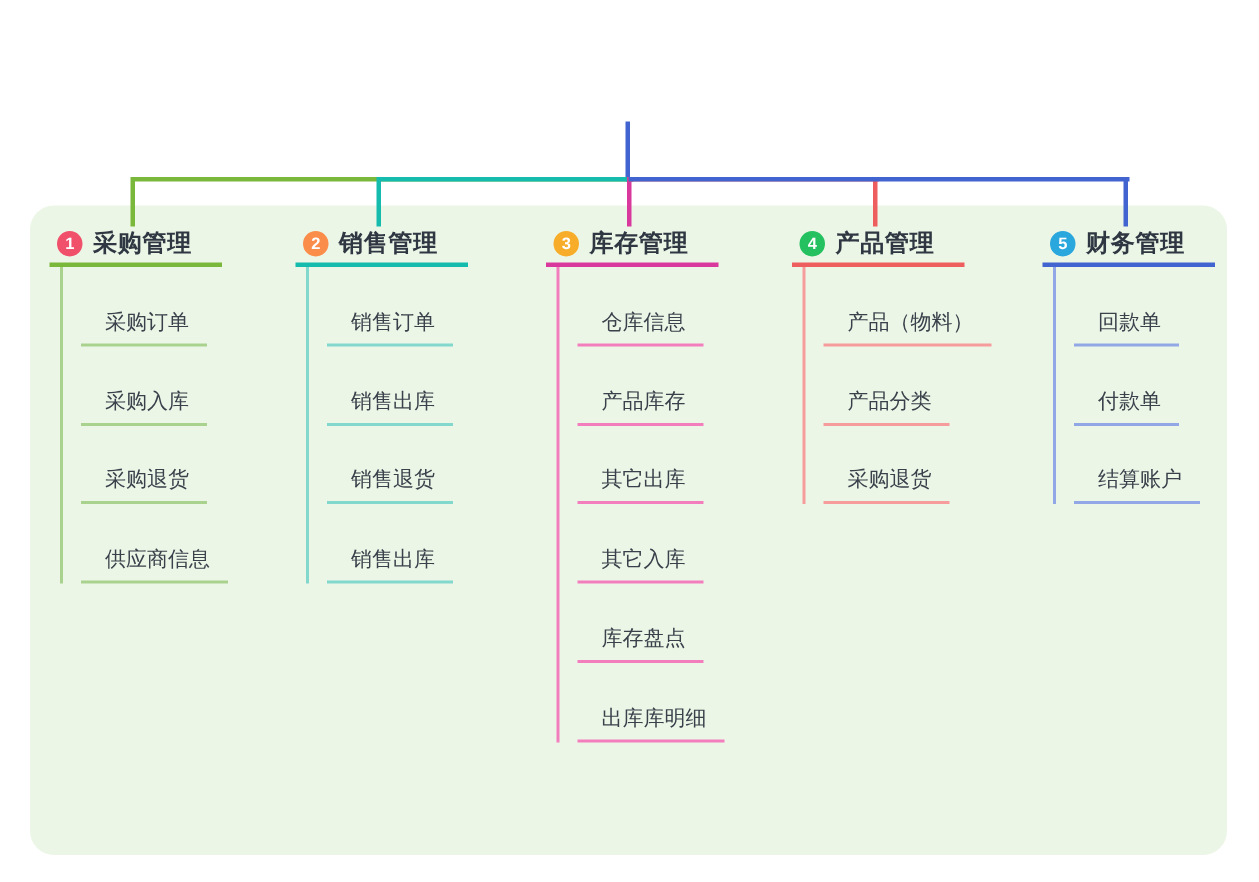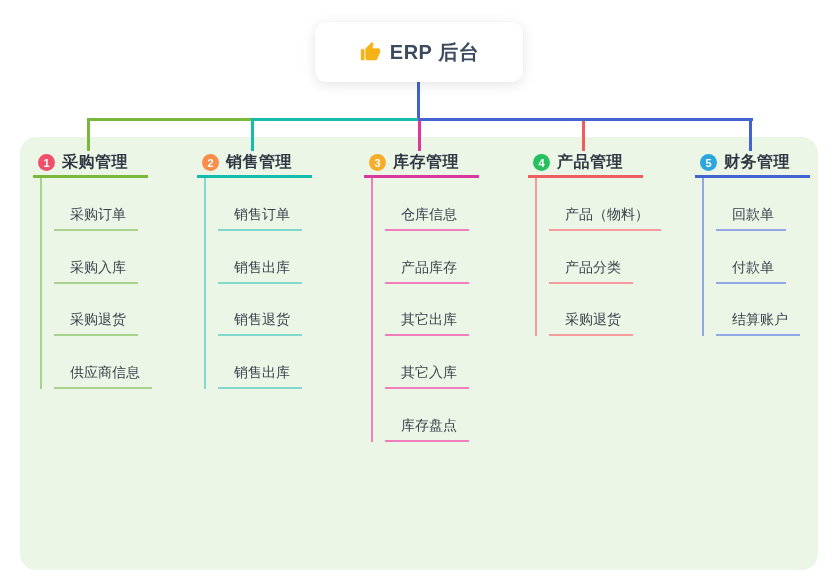--- a/index.html
+++ b/index.html
@@ -39,26 +39,20 @@
       <div class="conn" style="left: 252px; top: 118px; width: 170px; height: 3px; background: rgb(21, 188, 174);"></div>
       <div class="conn" style="left: 251px; top: 118px; width: 3px; height: 33px; background: rgb(21, 188, 174);"></div>
       <div class="conn" style="left: 419px; top: 118px; width: 3px; height: 3px; background: rgb(217, 57, 157);"></div>
       <div class="conn" style="left: 418px; top: 118px; width: 3px; height: 33px; background: rgb(217, 57, 157);"></div>
       <div class="conn" style="left: 419px; top: 118px; width: 167px; height: 3px; background: rgb(239, 94, 94);"></div>
       <div class="conn" style="left: 582px; top: 118px; width: 3px; height: 33px; background: rgb(239, 94, 94);"></div>
       <div class="conn" style="left: 419px; top: 118px; width: 334px; height: 3px; background: rgb(65, 100, 208);"></div>
       <div class="conn" style="left: 749px; top: 118px; width: 3px; height: 33px; background: rgb(65, 100, 208);"></div>
     </div>
 
-  <div id="root-card">
-    <svg id="thumb" width="22" height="22" viewBox="0 0 24 24" style="fill: rgb(245, 179, 23);">
-      <path d="M2 21h4V9H2v12zm21-11c0-1.1-.9-2-2-2h-6.31l.95-4.57.03-.32c0-.41-.17-.79-.44-1.06L14.17 1 7.59 7.59C7.22 7.95 7 8.45 7 9v10c0 1.1.9 2 2 2h9c.83 0 1.54-.5 1.84-1.22l3.02-7.05c.09-.23.14-.47.14-.73v-2z"></path>
-    </svg>
-    <span id="root-title">ERP 后台</span>
-  </div>
 
   <div id="branches">
   <div class="branch" style="left: 33px; --line: #7ab83c; --child-line: #a9d28f; --badge: #f1506a;">
     <div class="branch-header">
       <span class="badge">1</span>
       <span class="branch-label">采购管理</span>
     </div>
     <div class="children">
   <div class="child">
     <span class="child-label">采购订单</span>
@@ -122,20 +116,23 @@
 
   <div class="child">
     <span class="child-label">其它入库</span>
   </div>
 
 
   <div class="child">
     <span class="child-label">库存盘点</span>
   </div>
 
+  <div class="child">
+    <span class="child-label">出库库明细</span>
+  </div>
 </div>
   </div>
 
   <div class="branch" style="left: 528px; --line: #ef5e5e; --child-line: #f79c9c; --badge: #25c160;">
     <div class="branch-header">
       <span class="badge">4</span>
       <span class="branch-label">产品管理</span>
     </div>
     <div class="children">
   <div class="child">

